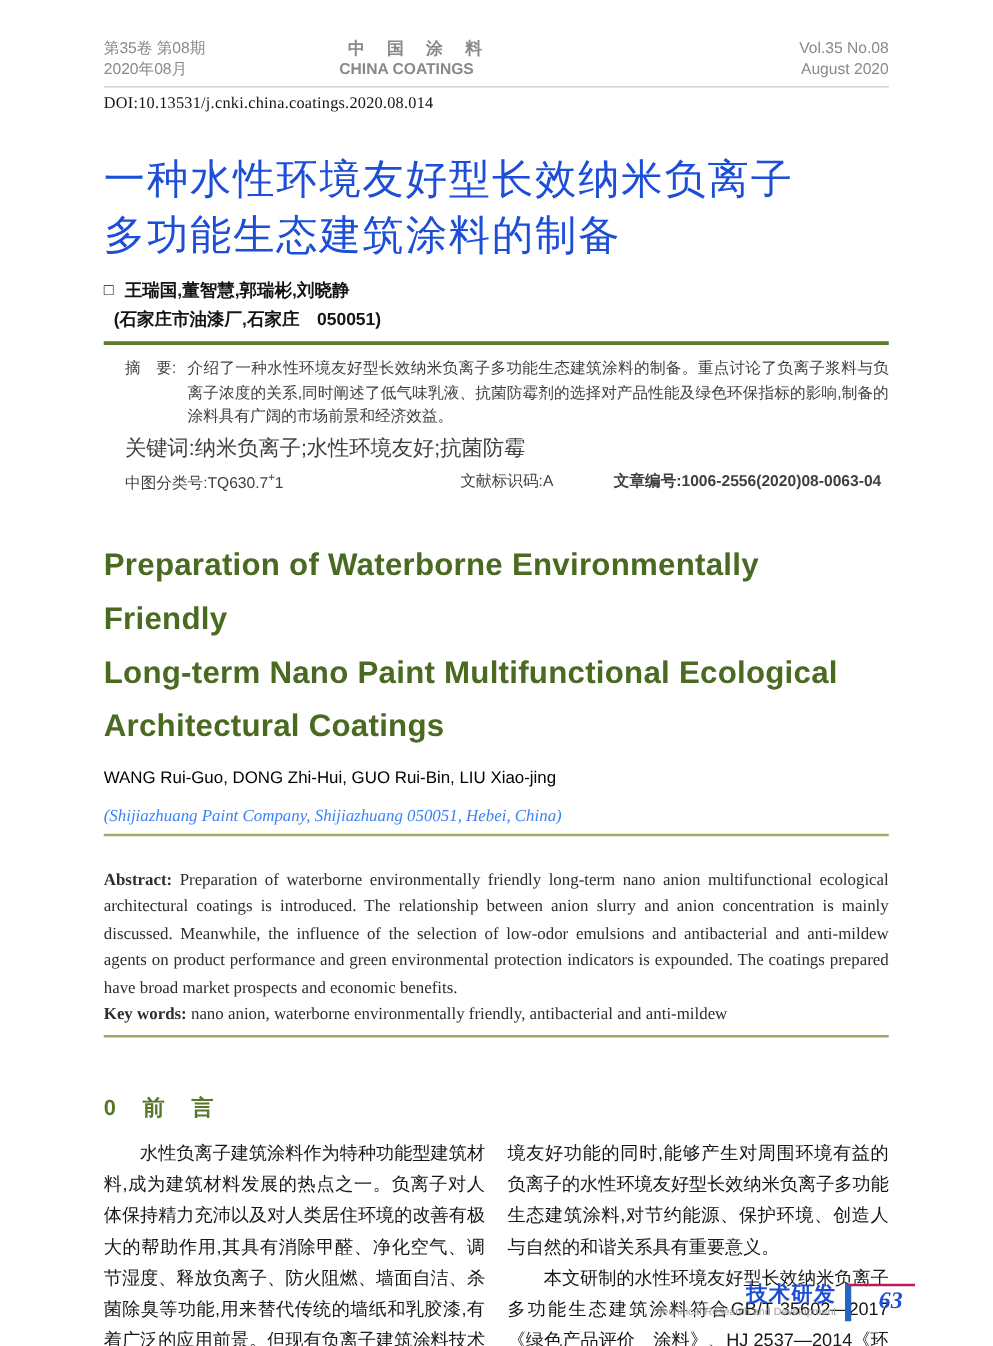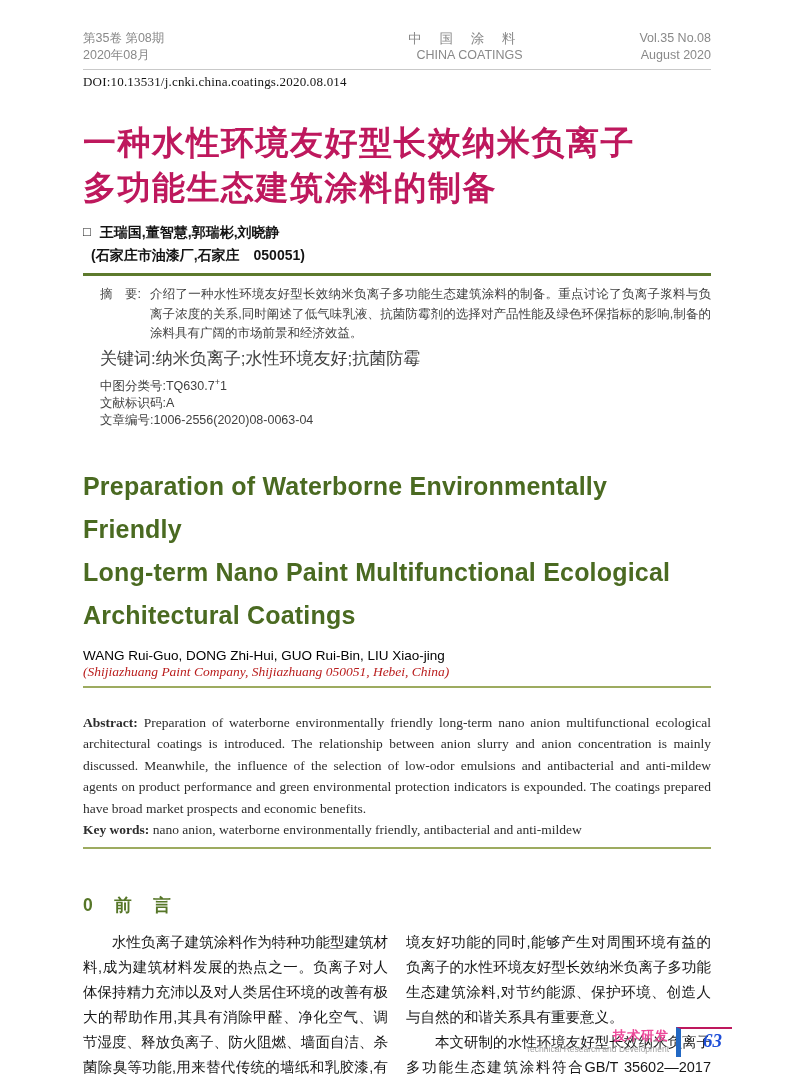--- a/index.html
+++ b/index.html
@@ -10,60 +10,60 @@
     width:794px; height:1077px;
     margin:0 auto;
     background:#ffffff;
     padding:30px 83px 0 83px;
     overflow:hidden;
     color:#1a1a1a;
   }
   
   .hdr { display:flex; align-items:flex-start; font-size:12.5px; line-height:17px; color:#898989; }
   .hdr-left { width:30%; }
-  .hdr-center { width:40%; text-align:right; }
+  .hdr-center { width:40%; text-align:left;font-weight:bold; }
   .hdr-right { width:30%; text-align:right; }
   .journal-cn { font-size:13.5px; letter-spacing:7px; padding-left:7px; }
   .hdr-rule { border-bottom:1px solid #c9c9c9; margin-top:5px; }
   .doi { font-family:"Liberation Serif", serif; font-size:13px; color:#141414; margin-top:4px; letter-spacing:0.2px; }
   
-  .title-cn { margin-top:30px; font-size:33px; line-height:45px; font-weight:700; color:#be185d; letter-spacing:1.5px; }
+  .title-cn { margin-top:30px; font-size:33px; line-height:45px; font-weight:400; color:#1d4ed8; letter-spacing:1.5px; }
   
   .authors-cn { margin-top:14px; font-size:14px; font-weight:bold; color:#141414; }
   .authors-cn .marker { display:inline-block; margin-right:9px; font-weight:normal; font-size:13px; transform:translateY(-1px); }
   .affil-cn { margin-top:5px; margin-left:8px; font-size:14px; font-weight:bold; color:#141414; }
   .rule-thick { height:3px; background:#5d7a2d; margin-top:8px; }
   
   .abs-cn { display:flex; margin:9px 0 0 17px; font-size:12.5px; line-height:19.5px; color:#3f3f3f; }
   .abs-cn .lbl { flex:none; width:50px; }
   .abs-cn .txt { flex:1; text-align:justify; }
   .kw-cn { margin:5px 0 0 17px; font-size:17px; line-height:19px; color:#3f3f3f; }
-  .meta-row { display:flex; margin:9px 0 0 17px; font-size:12.5px; color:#3f3f3f;flex-direction:column; }
+  .meta-row { display:flex; margin:9px 0 0 17px; font-size:12.5px; color:#3f3f3f; }
   .meta-row .m1 { width:36%; }
-  .meta-row .m2 { width:28%; }
-  .meta-row .m3 { width:36%; }
+  .meta-row .m2 { width:28%;text-align:center; }
+  .meta-row .m3 { width:36%;font-weight:bold; }
   .meta-row sup { font-size:9px; }
   
   .title-en { margin-top:36px; font-size:25px; line-height:43px; font-weight:bold; color:#4a6a21; letter-spacing:0.2px; }
   .authors-en { margin-top:11px; font-size:13.5px; color:#000000; }
-  .affil-en { margin-top:1px; font-family:"Liberation Serif", serif; font-style:italic; font-size:13.5px; color:#b91c1c; }
+  .affil-en { margin-top:16px; font-family:"Liberation Serif", serif; font-style:italic; font-size:13.5px; color:#3b82f6; }
   .rule-thin { border-bottom:2px solid #9dab60; margin-top:6px; }
   .abs-en { margin-top:24px; font-family:"Liberation Serif", serif; font-size:13.5px; line-height:21.5px; text-align:justify; color:#2d2d2d; }
   .abs-en .blbl { font-weight:bold; }
   .kw-en { font-family:"Liberation Serif", serif; font-size:13.5px; line-height:21.5px; color:#2d2d2d; }
   .kw-en .blbl { font-weight:bold; }
   
   .section-h { margin-top:44px; font-size:17.5px; font-weight:bold; color:#567628; letter-spacing:2px; }
   .columns { display:flex; gap:18px; margin-top:13px; }
   .col { width:305px; font-size:14.5px; line-height:25px; text-align:justify; color:#161616; }
   .col p.ind { text-indent:2em; }
   
   .page-tag { position:absolute; right:62px; bottom:20px; display:flex; align-items:flex-end; }
   .tag-text { text-align:right; margin-right:7px; padding-bottom:2px; }
-  .tag-cn { color:#ec4899; font-weight:bold; font-size:13px; letter-spacing:1px; line-height:16px; }
+  .tag-cn { color:#1d4ed8; font-weight:bold; font-size:17px; letter-spacing:1px; line-height:16px; }
   .tag-en { color:#a0a0a0; font-size:8.5px; line-height:11px;padding-left:28px; }
   .page-num { border-top:2px solid #be185d; border-left:5px solid #2268c3; color:#1d4ed8;
     font-family:"Liberation Serif", serif; font-style:italic; font-weight:bold; font-size:19px;
     padding:1px 10px 5px 22px; line-height:22px; }
 </style>
 </head>
 <body>
 
 <div class="page">
 

